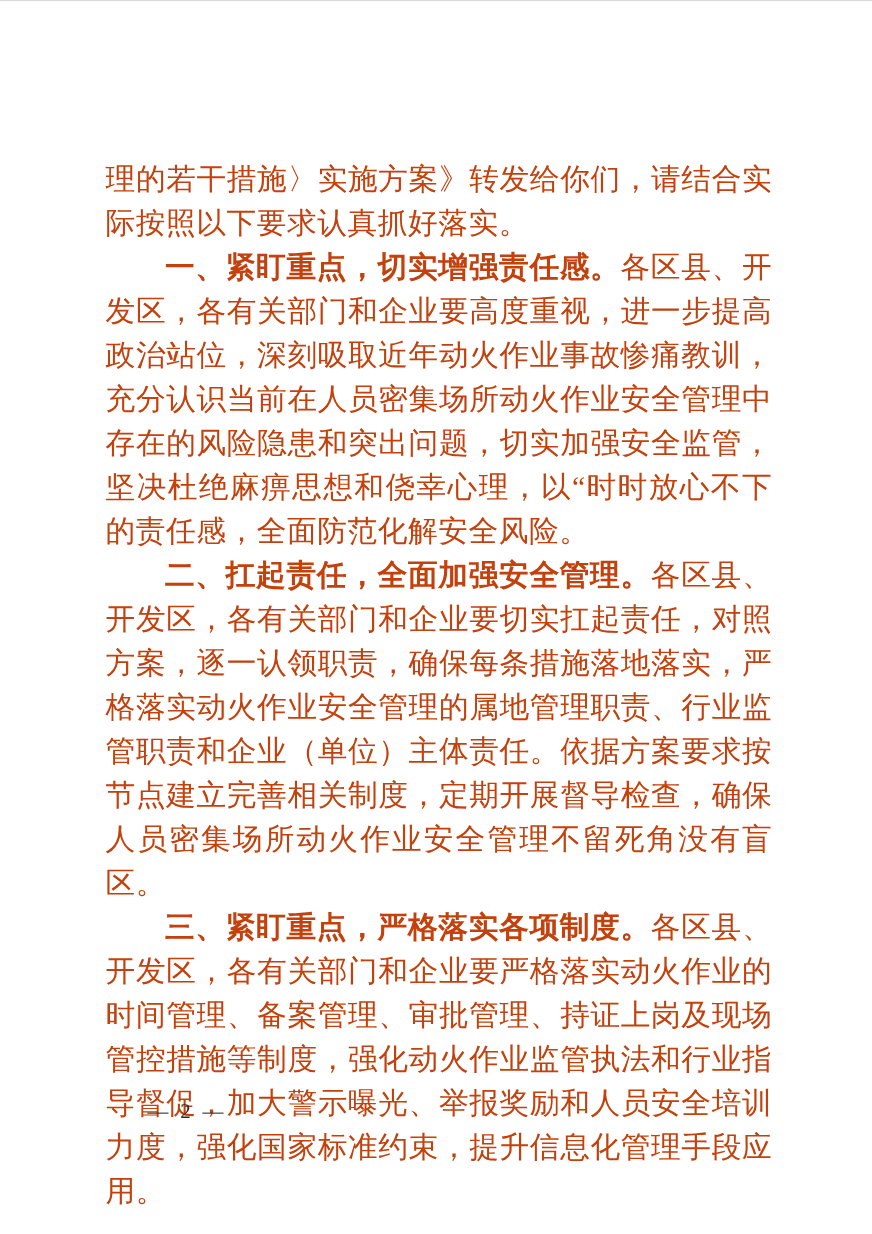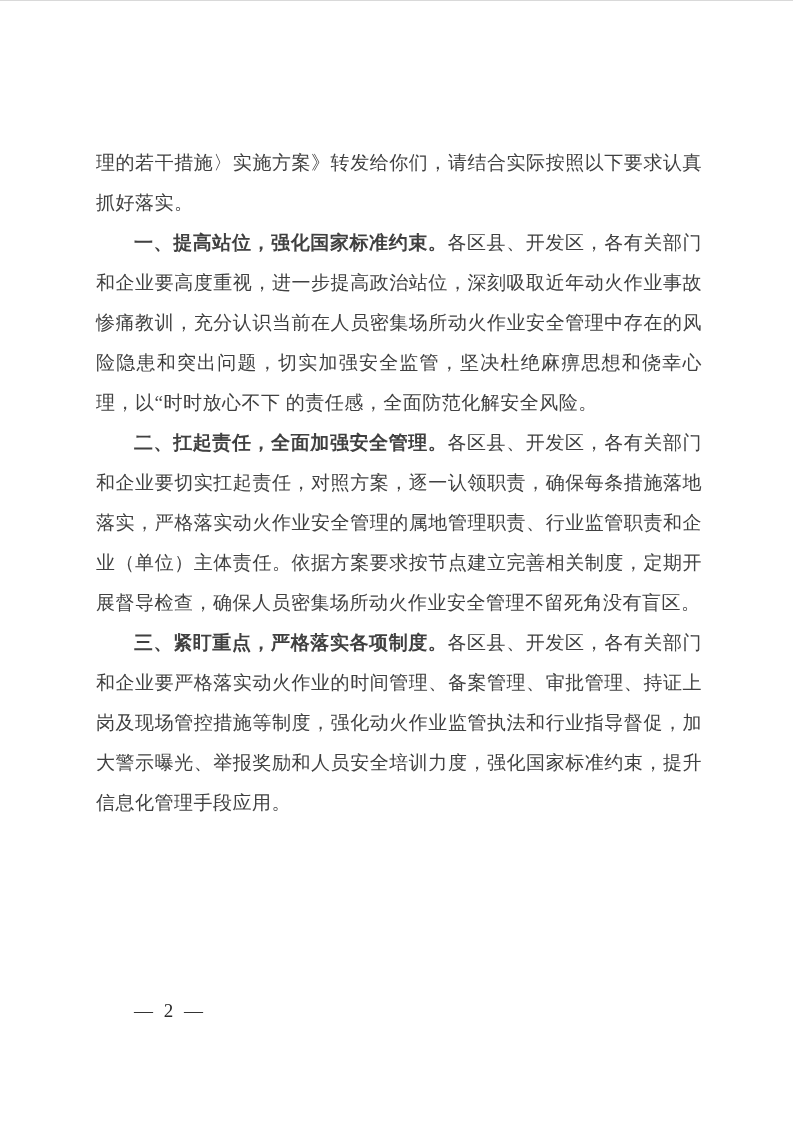--- a/index.html
+++ b/index.html
@@ -15,23 +15,23 @@
     background: #ffffff;
     border-top: 1px solid #d9d9d9;
     overflow: hidden;
     font-family: "Liberation Serif", "DejaVu Serif", serif;
   }
   .content {
     position: absolute;
     left: 96px;
     top: 142px;
     width: 606px;
-    font-size: 19px;
+    font-size: 27px;
     line-height: 40px;
-    color: #404040;
+    color: #c2410c;
     text-align: justify;
     letter-spacing: 0.5px;
   }
   .para {
     margin: 0;
     text-indent: 2em;
   }
   .no-indent {
     text-indent: 0;
   }
@@ -54,21 +54,21 @@
   }
 </style>
 </head>
 <body>
 
 <div class="page">
   <div class="content">
 
     <p class="para no-indent">理的若干措施〉实施方案》转发给你们，请结合实际按照以下要求认真抓好落实。</p>
 
-    <p class="para"><span class="lead">一、提高站位，强化国家标准约束。</span><span>各区县、开发区，各有关部门和企业要高度重视，进一步提高政治站位，深刻吸取近年动火作业事故惨痛教训，充分认识当前在人员密集场所动火作业安全管理中存在的风险隐患和突出问题，切实加强安全监管，坚决杜绝麻痹思想和侥幸心理，以“时时放心不下 的责任感，全面防范化解安全风险。</span></p>
+    <p class="para"><span class="lead">一、紧盯重点，切实增强责任感。</span><span>各区县、开发区，各有关部门和企业要高度重视，进一步提高政治站位，深刻吸取近年动火作业事故惨痛教训，充分认识当前在人员密集场所动火作业安全管理中存在的风险隐患和突出问题，切实加强安全监管，坚决杜绝麻痹思想和侥幸心理，以“时时放心不下 的责任感，全面防范化解安全风险。</span></p>
 
     <p class="para"><span class="lead">二、扛起责任，全面加强安全管理。</span><span>各区县、开发区，各有关部门和企业要切实扛起责任，对照方案，逐一认领职责，确保每条措施落地落实，严格落实动火作业安全管理的属地管理职责、行业监管职责和企业（单位）主体责任。依据方案要求按节点建立完善相关制度，定期开展督导检查，确保人员密集场所动火作业安全管理不留死角没有盲区。</span></p>
 
     <p class="para"><span class="lead">三、紧盯重点，严格落实各项制度。</span><span>各区县、开发区，各有关部门和企业要严格落实动火作业的时间管理、备案管理、审批管理、持证上岗及现场管控措施等制度，强化动火作业监管执法和行业指导督促，加大警示曝光、举报奖励和人员安全培训力度，强化国家标准约束，提升信息化管理手段应用。</span></p>
 
 
   </div>
 
   <div class="footer">— 2 —</div>
 </div>

